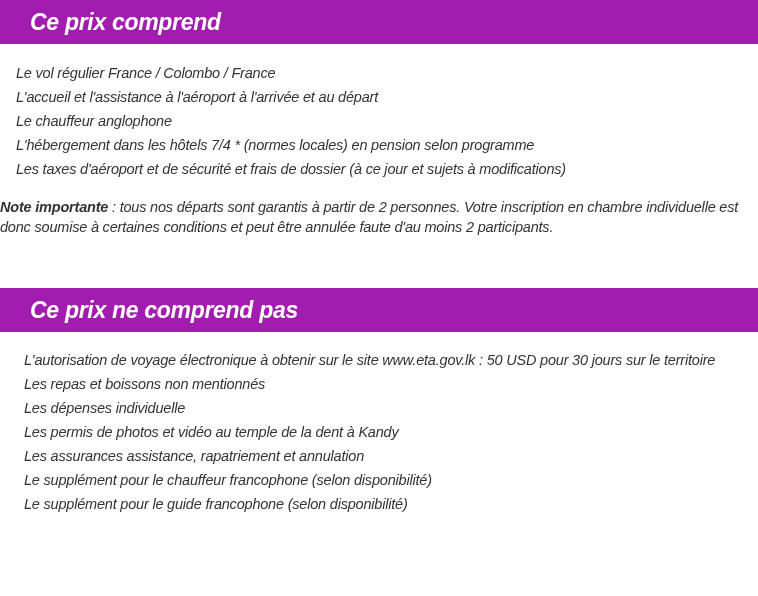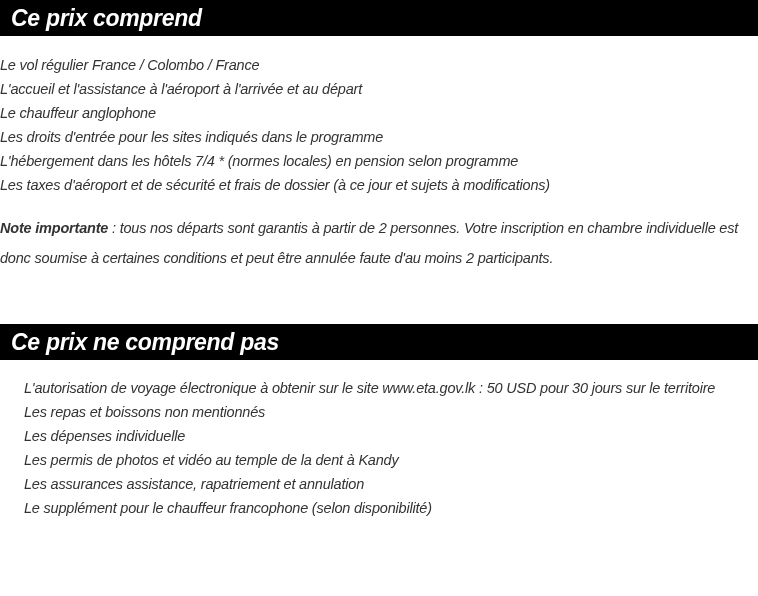--- a/index.html
+++ b/index.html
@@ -8,25 +8,25 @@
       background: #ffffff;
     }
     body {
       width: 758px;
       height: 596px;
       overflow: hidden;
       font-family: "Liberation Sans", "DejaVu Sans", sans-serif;
       color: #333333;
     }
     .section-header {
-      background: #000000;
-      height: 36px;
+      background: #a21caf;
+      height: 44px;
       display: flex;
       align-items: center;
-      padding-left: 11px;
+      padding-left: 30px;
       box-sizing: border-box;
     }
     .section-header h2 {
       margin: 0;
       font-size: 23px;
       font-style: italic;
       font-weight: bold;
       color: #ffffff;
       letter-spacing: -0.3px;
     }
@@ -36,56 +36,56 @@
       padding: 0;
     }
     .list li {
       font-size: 14.5px;
       font-style: italic;
       line-height: 24px;
       height: 24px;
       white-space: nowrap;
       letter-spacing: -0.2px;
     }
-    #included-section .list { margin-top: 17px; }
+    #included-section .list { margin-top: 17px; margin-left: 16px; }
     .note {
       margin: 16px 0 0 0;
       font-size: 14.5px;
       font-style: italic;
-      line-height: 30px;
+      line-height: 20px;
       width: 752px;
       letter-spacing: -0.2px;
     }
     .note strong { font-weight: bold; }
     #excluded-section { margin-top: 51px; }
     #excluded-section .list { margin-top: 16px; margin-left: 24px; }
   </style>
 </head>
 <body>
 
 <section id="included-section">
   <div class="section-header">
     <h2>Ce prix comprend</h2>
   </div>
   <ul class="list">
     <li>Le vol régulier France / Colombo / France</li>
     <li>L'accueil et l'assistance à l'aéroport à l'arrivée et au départ</li>
     <li>Le chauffeur anglophone</li>
-    <li>Les droits d'entrée pour les sites indiqués dans le programme</li>
     <li>L'hébergement dans les hôtels 7/4 * (normes locales) en pension selon programme</li>
     <li>Les taxes d'aéroport et de sécurité et frais de dossier (à ce jour et sujets à modifications)</li>
   </ul>
   <p class="note"><strong>Note importante</strong><span> : tous nos départs sont garantis à partir de 2 personnes. Votre inscription en chambre individuelle est donc soumise à certaines conditions et peut être annulée faute d'au moins 2 participants.</span></p>
 </section>
 
 <section id="excluded-section">
   <div class="section-header">
     <h2>Ce prix ne comprend pas</h2>
   </div>
   <ul class="list">
     <li>L'autorisation de voyage électronique à obtenir sur le site www.eta.gov.lk : 50 USD pour 30 jours sur le territoire</li>
     <li>Les repas et boissons non mentionnés</li>
     <li>Les dépenses individuelle</li>
     <li>Les permis de photos et vidéo au temple de la dent à Kandy</li>
     <li>Les assurances assistance, rapatriement et annulation</li>
     <li>Le supplément pour le chauffeur francophone (selon disponibilité)</li>
+    <li>Le supplément pour le guide francophone (selon disponibilité)</li>
   </ul>
 </section>
 
 </body></html>

